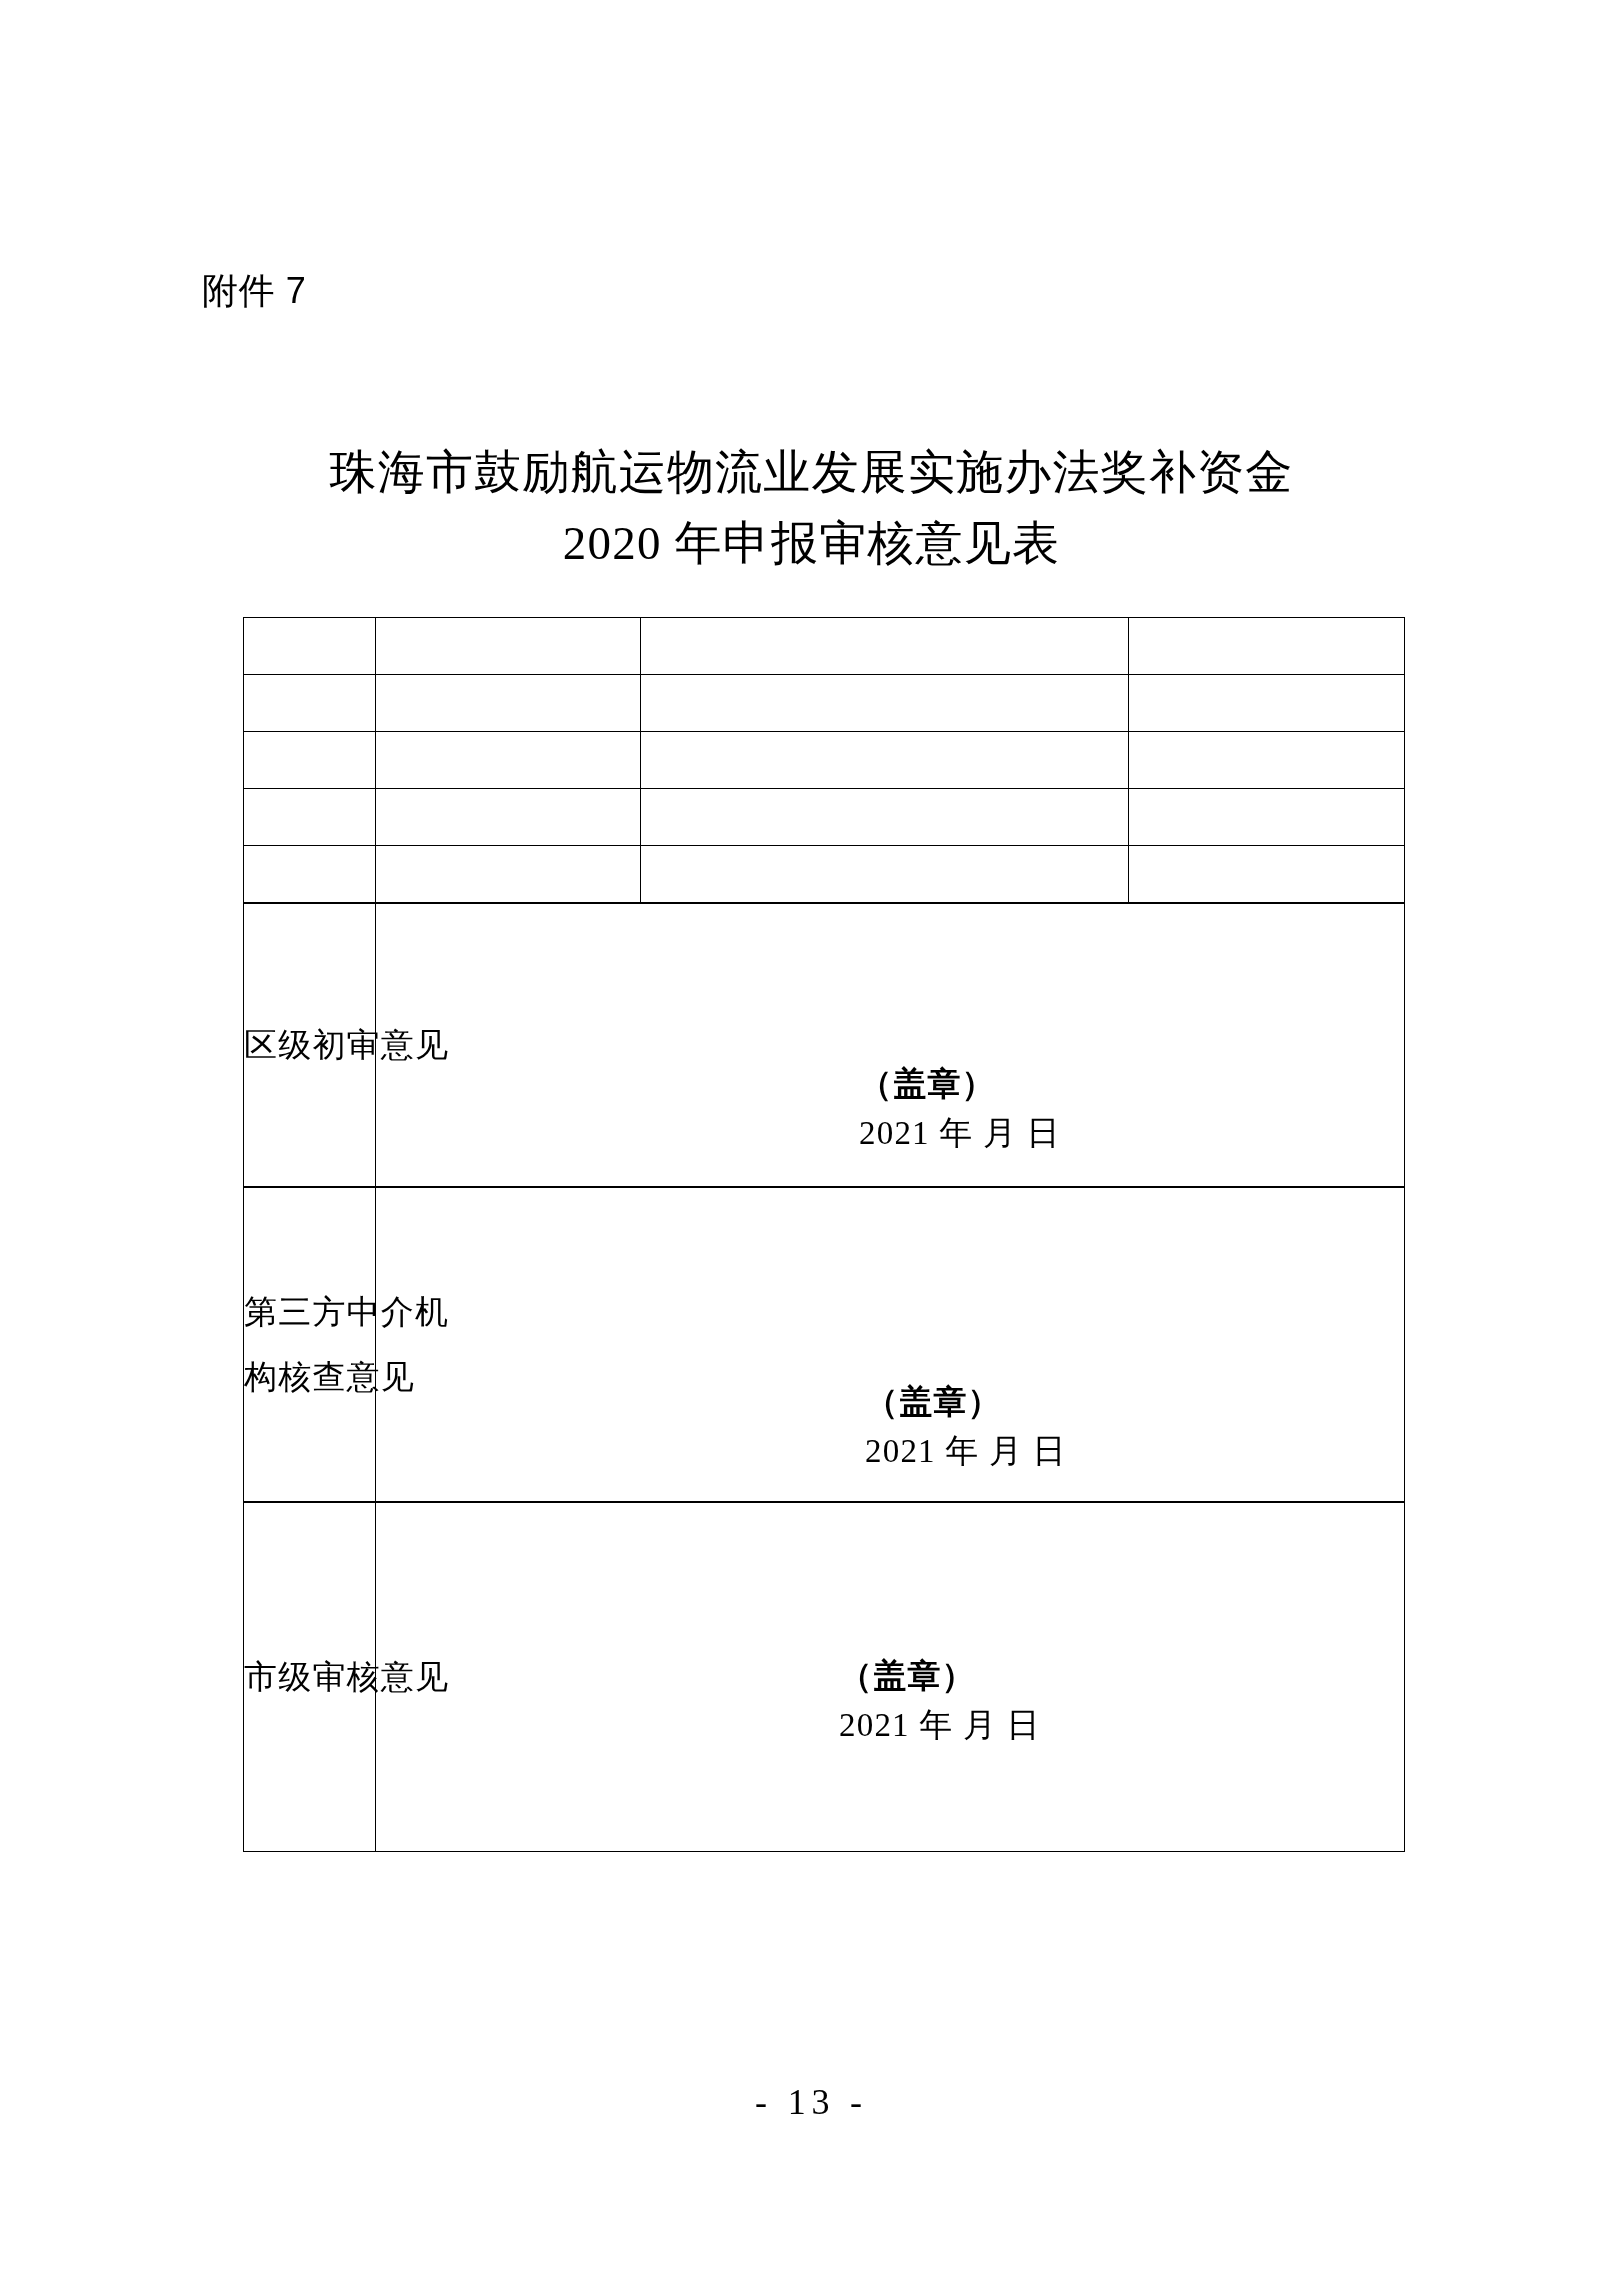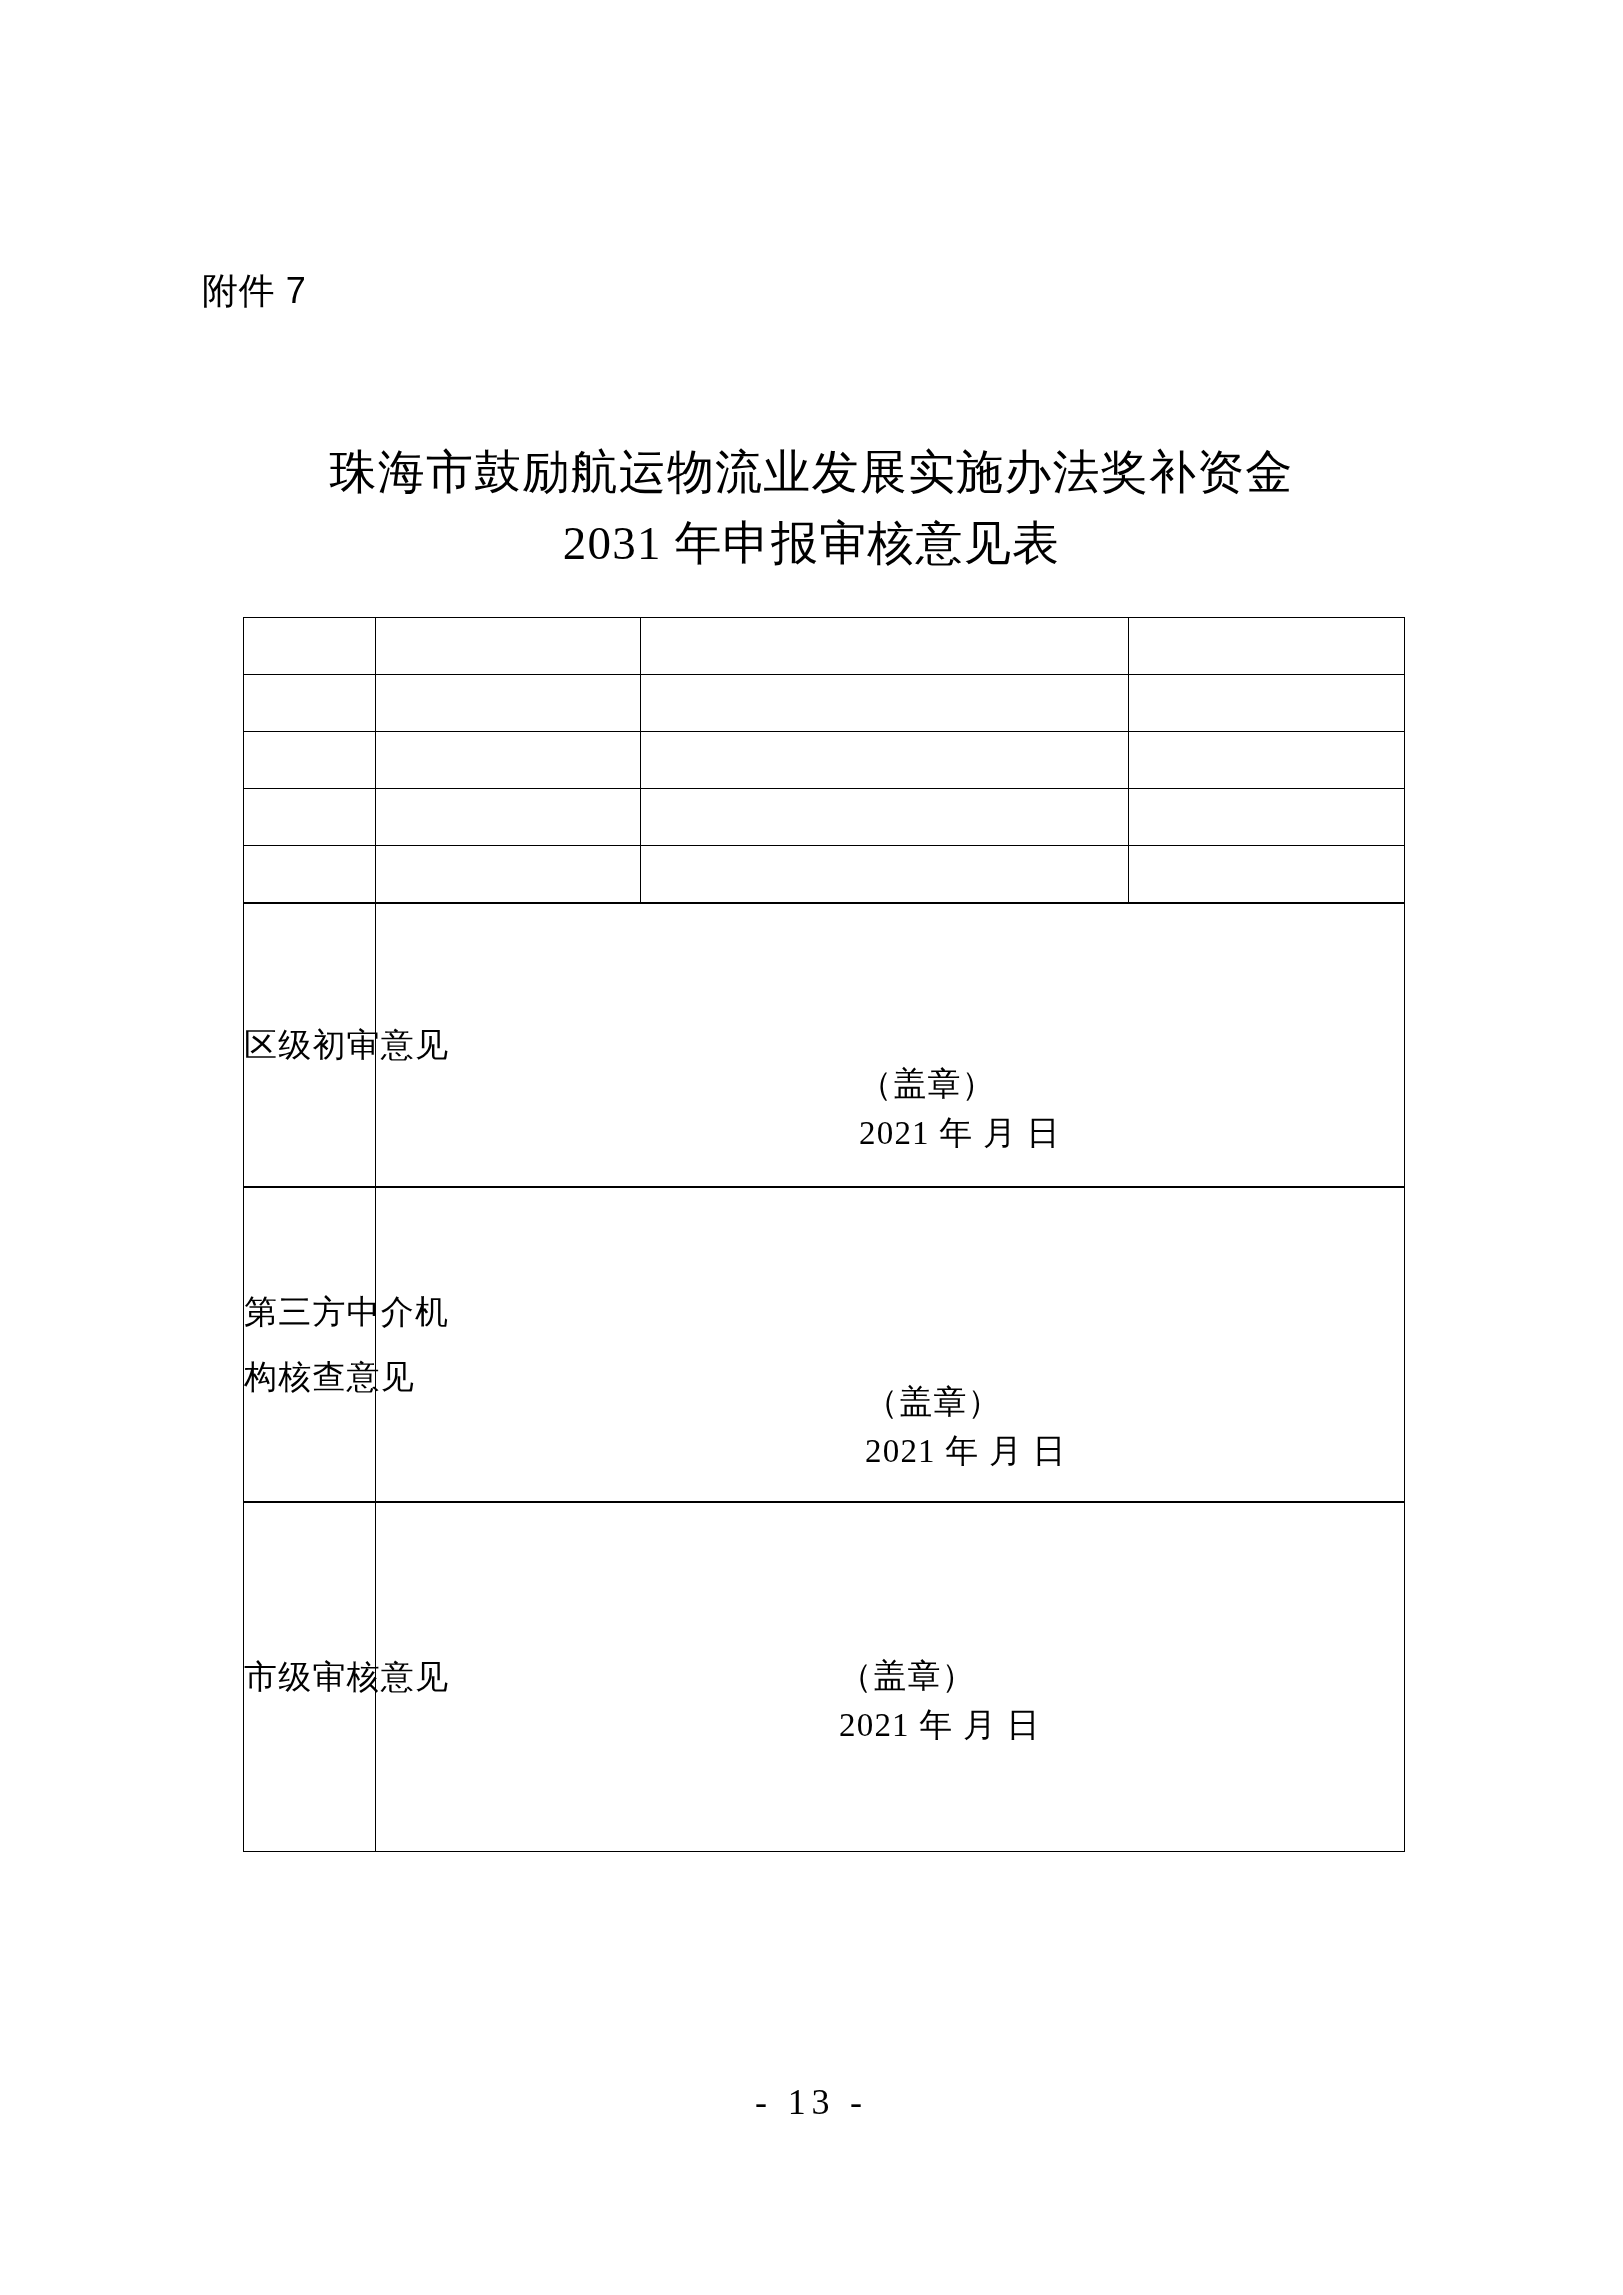--- a/index.html
+++ b/index.html
@@ -126,21 +126,21 @@
 
   .seal-block {
     position: absolute;
     text-align: left;
     font-size: 33px;
     line-height: 1.0;
     letter-spacing: 1.2px;
     white-space: nowrap;
   }
 
-  .seal-line { display: block; }
+  .seal-line { display: block; font-weight: bold; }
 
   .date-line {
     display: block;
     margin-top: 16px;
     letter-spacing: 1.2px;
     white-space: nowrap;
   }
 
   
   .sec1-cell { height: 282px; }
@@ -169,21 +169,21 @@
 </style>
 </head>
 <body>
 
 <div class="page">
 
   <div class="attachment-label">附件 7</div>
 
   <div class="doc-title">
     <div class="doc-title-line">珠海市鼓励航运物流业发展实施办法奖补资金</div>
-    <div class="doc-title-line">2031 年申报审核意见表</div>
+    <div class="doc-title-line">2020 年申报审核意见表</div>
   </div>
 
   <table class="form-table">
     <colgroup>
       <col class="col-no">
       <col class="col-ent">
       <col class="col-proj">
       <col class="col-amt">
     </colgroup>
     <tbody>

